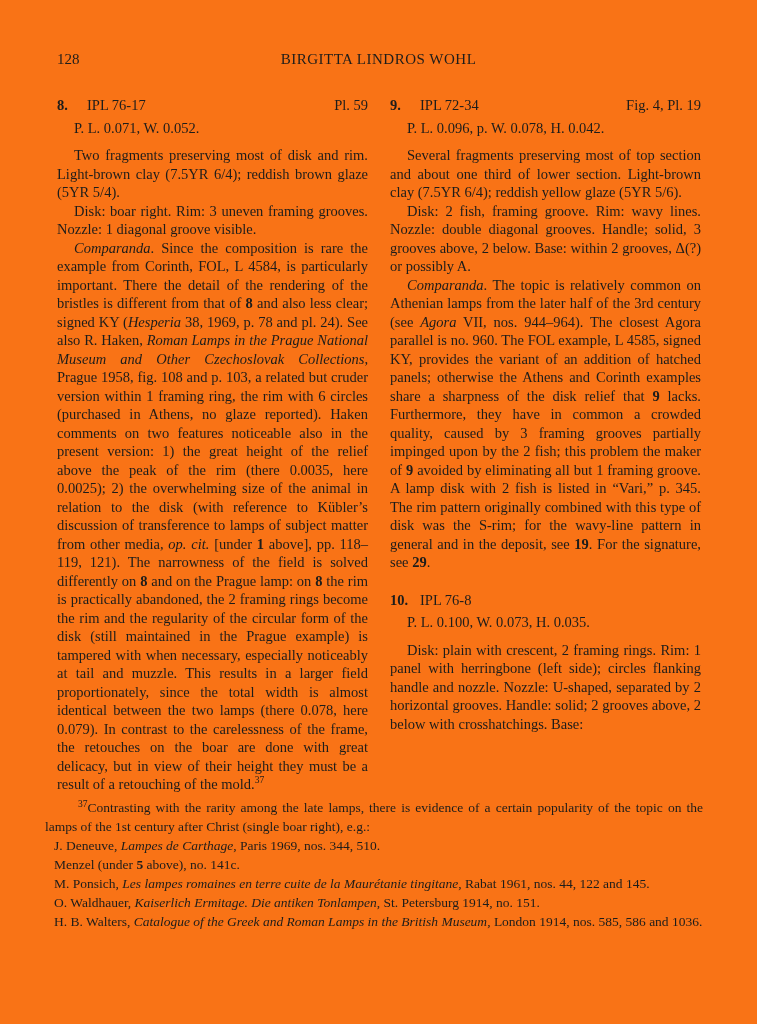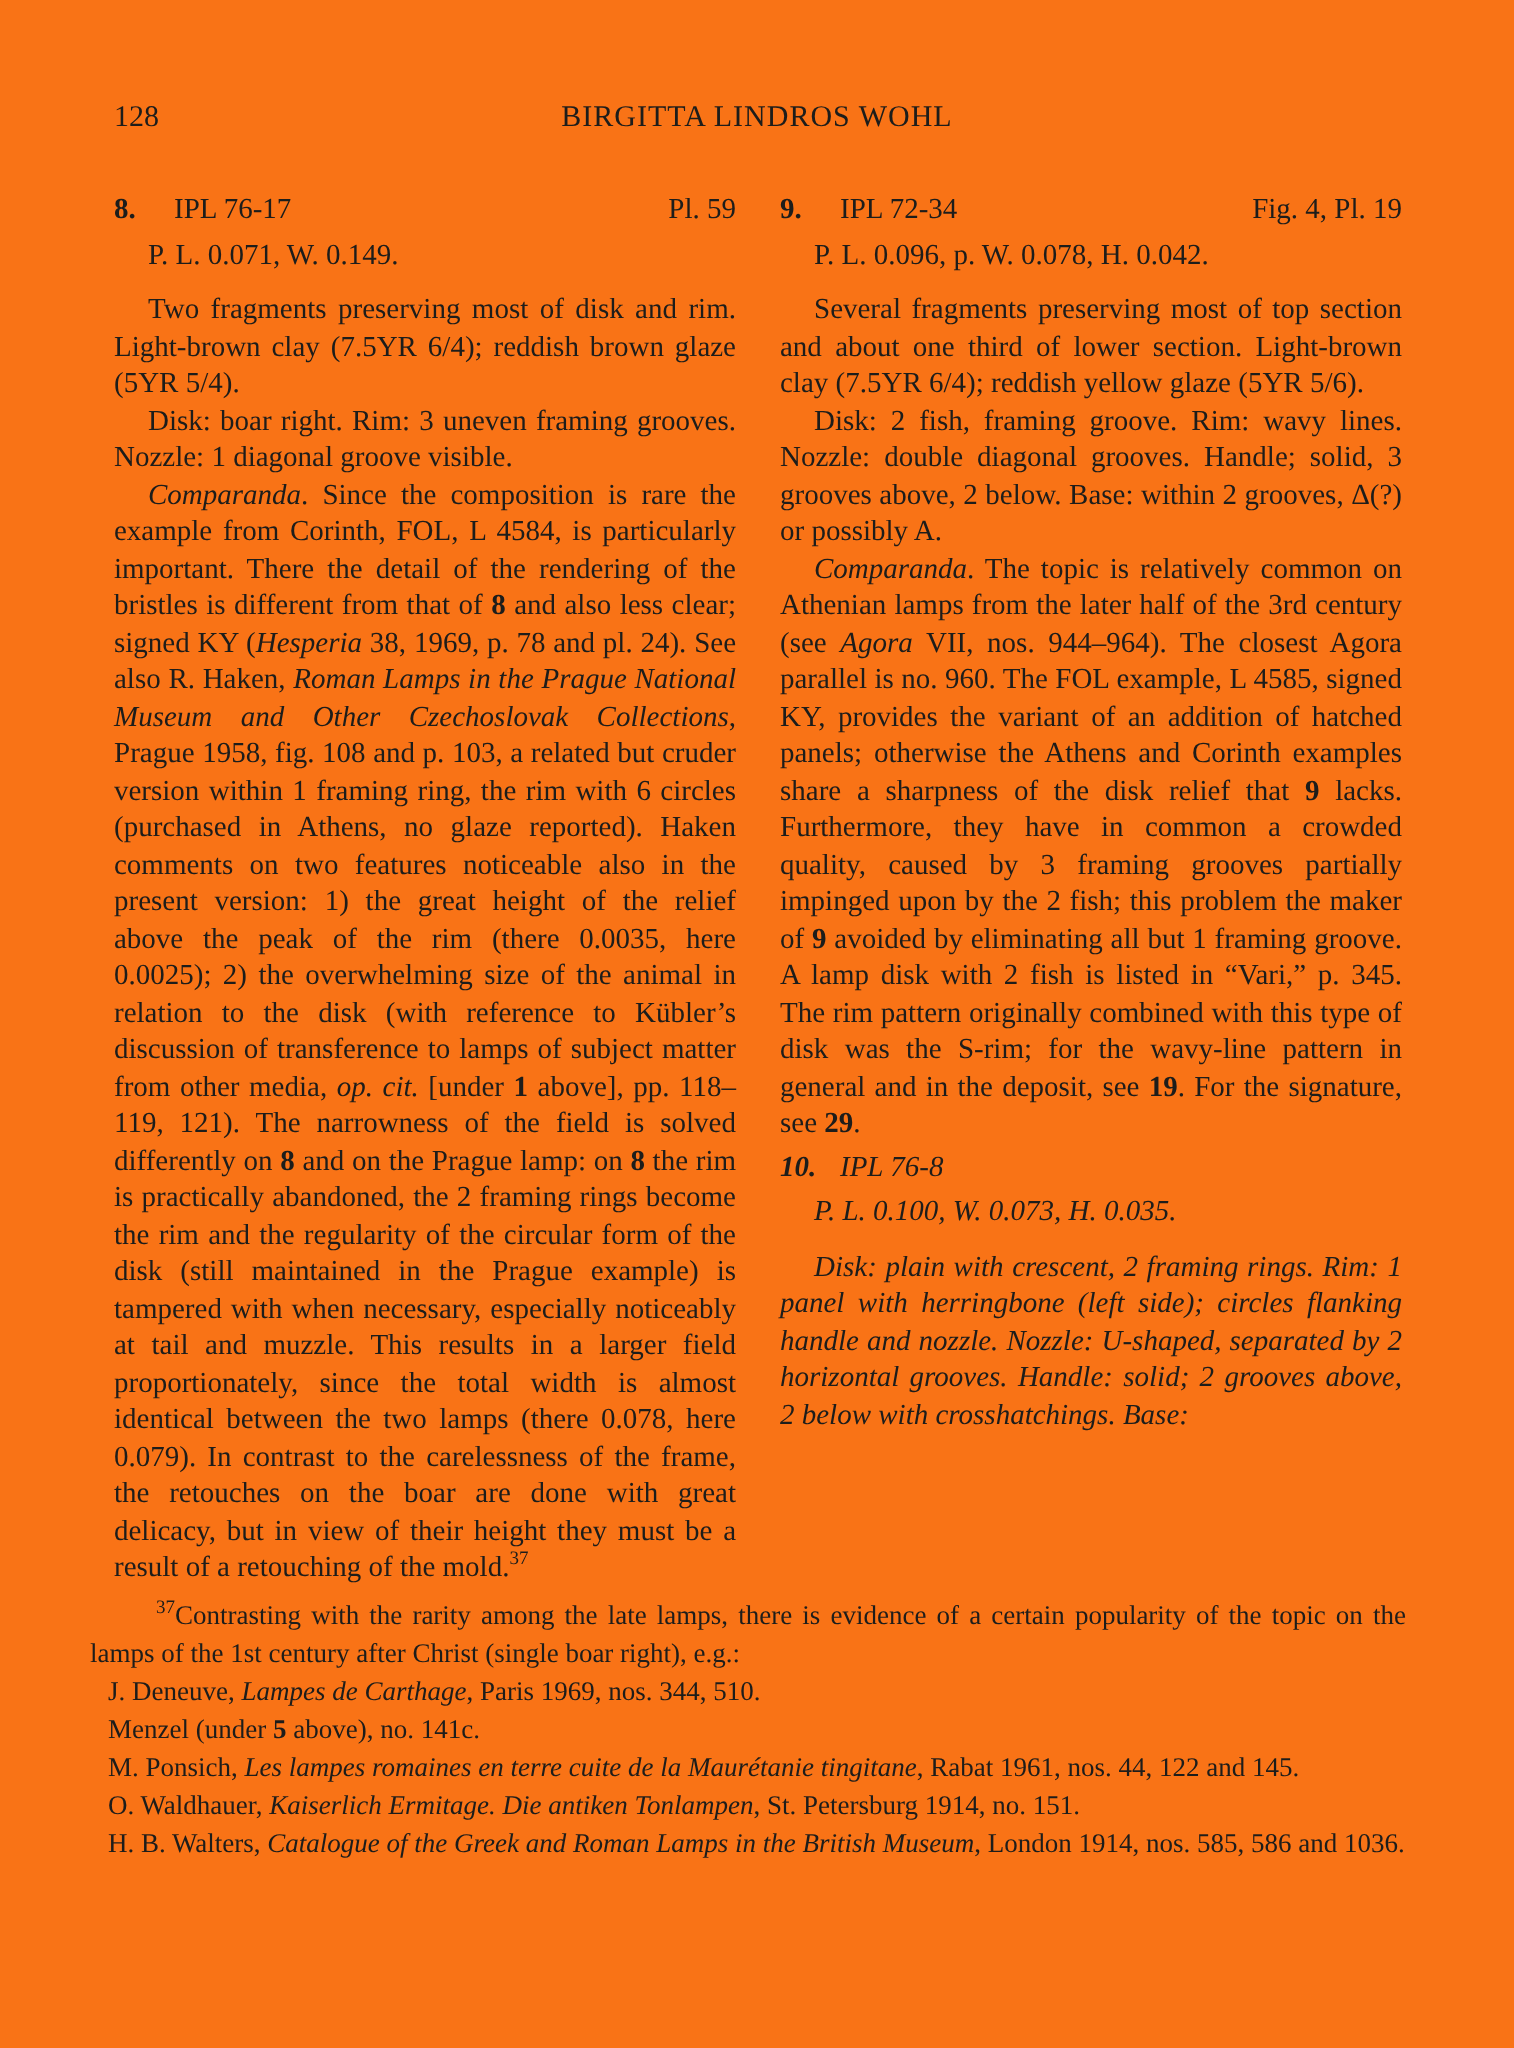--- a/index.html
+++ b/index.html
@@ -26,21 +26,21 @@
   .col { width: 311px; flex: 0 0 311px; font-size: 14.5px; line-height: 18.5px; }
 
   .entry-head { display: flex; align-items: baseline; margin: 0 0 4px 0; }
   .entry-no { font-weight: 700; min-width: 30px; }
   .entry-ref { margin-left: auto; white-space: nowrap; }
   .dims { margin: 0 0 9px 0; text-indent: 17px; }
   .para {
     margin: 0; text-indent: 17px; text-align: justify;
     hyphens: auto; -webkit-hyphens: auto;
   }
-  .entry + .entry { margin-top: 3px; font-style: italic; }
+  .entry + .entry { margin-top: 19px; }
 
   sup { font-size: 9.5px; line-height: 0; }
 
   .footnotes { margin: 8px 54px 0 45px; font-size: 13.5px; line-height: 19px; }
   .fn { margin: 0; text-align: justify; text-indent: 9px; hyphens: auto; -webkit-hyphens: auto; }
   .fn-first { text-indent: 33px; }
 </style>
 </head>
 <body>
 
@@ -53,21 +53,21 @@
 
   <main class="columns">
 
     <section class="col">
       <article class="entry">
         <div class="entry-head">
           <span class="entry-no">8.</span>
           <span class="entry-cat">IPL 76-17</span>
           <span class="entry-ref">Pl. 59</span>
         </div>
-        <p class="dims">P. L. 0.071, W. 0.149.</p>
+        <p class="dims">P. L. 0.071, W. 0.052.</p>
         <p class="para">Two fragments preserving most of disk and rim. Light-brown clay (7.5YR 6/4); reddish brown glaze (5YR 5/4).</p>
         <p class="para">Disk: boar right. Rim: 3 uneven framing grooves. Nozzle: 1 diagonal groove visible.</p>
         <p class="para"><i>Comparanda</i>. Since the composition is rare the example from Corinth, FOL, L 4584, is particularly important. There the detail of the rendering of the bristles is different from that of <b>8</b> and also less clear; signed KY (<i>Hesperia</i> 38, 1969, p. 78 and pl. 24). See also R. Haken, <i>Roman Lamps in the Prague National Museum and Other Czechoslovak Collections</i>, Prague 1958, fig. 108 and p. 103, a related but cruder version within 1 framing ring, the rim with 6 circles (purchased in Athens, no glaze reported). Haken comments on two features noticeable also in the present version: 1) the great height of the relief above the peak of the rim (there 0.0035, here 0.0025); 2) the overwhelming size of the animal in relation to the disk (with reference to Kübler’s discussion of transference to lamps of subject matter from other media, <i>op. cit.</i> [under <b>1</b> above], pp. 118–119, 121). The narrowness of the field is solved differently on <b>8</b> and on the Prague lamp: on <b>8</b> the rim is practically abandoned, the 2 framing rings become the rim and the regularity of the circular form of the disk (still maintained in the Prague example) is tampered with when necessary, especially noticeably at tail and muzzle. This results in a larger field proportionately, since the total width is almost identical between the two lamps (there 0.078, here 0.079). In contrast to the carelessness of the frame, the retouches on the boar are done with great delicacy, but in view of their height they must be a result of a retouching of the mold.<sup>37</sup></p>
       </article>
     </section>
 
     <section class="col">
       <article class="entry">
         <div class="entry-head">
           <span class="entry-no">9.</span>

